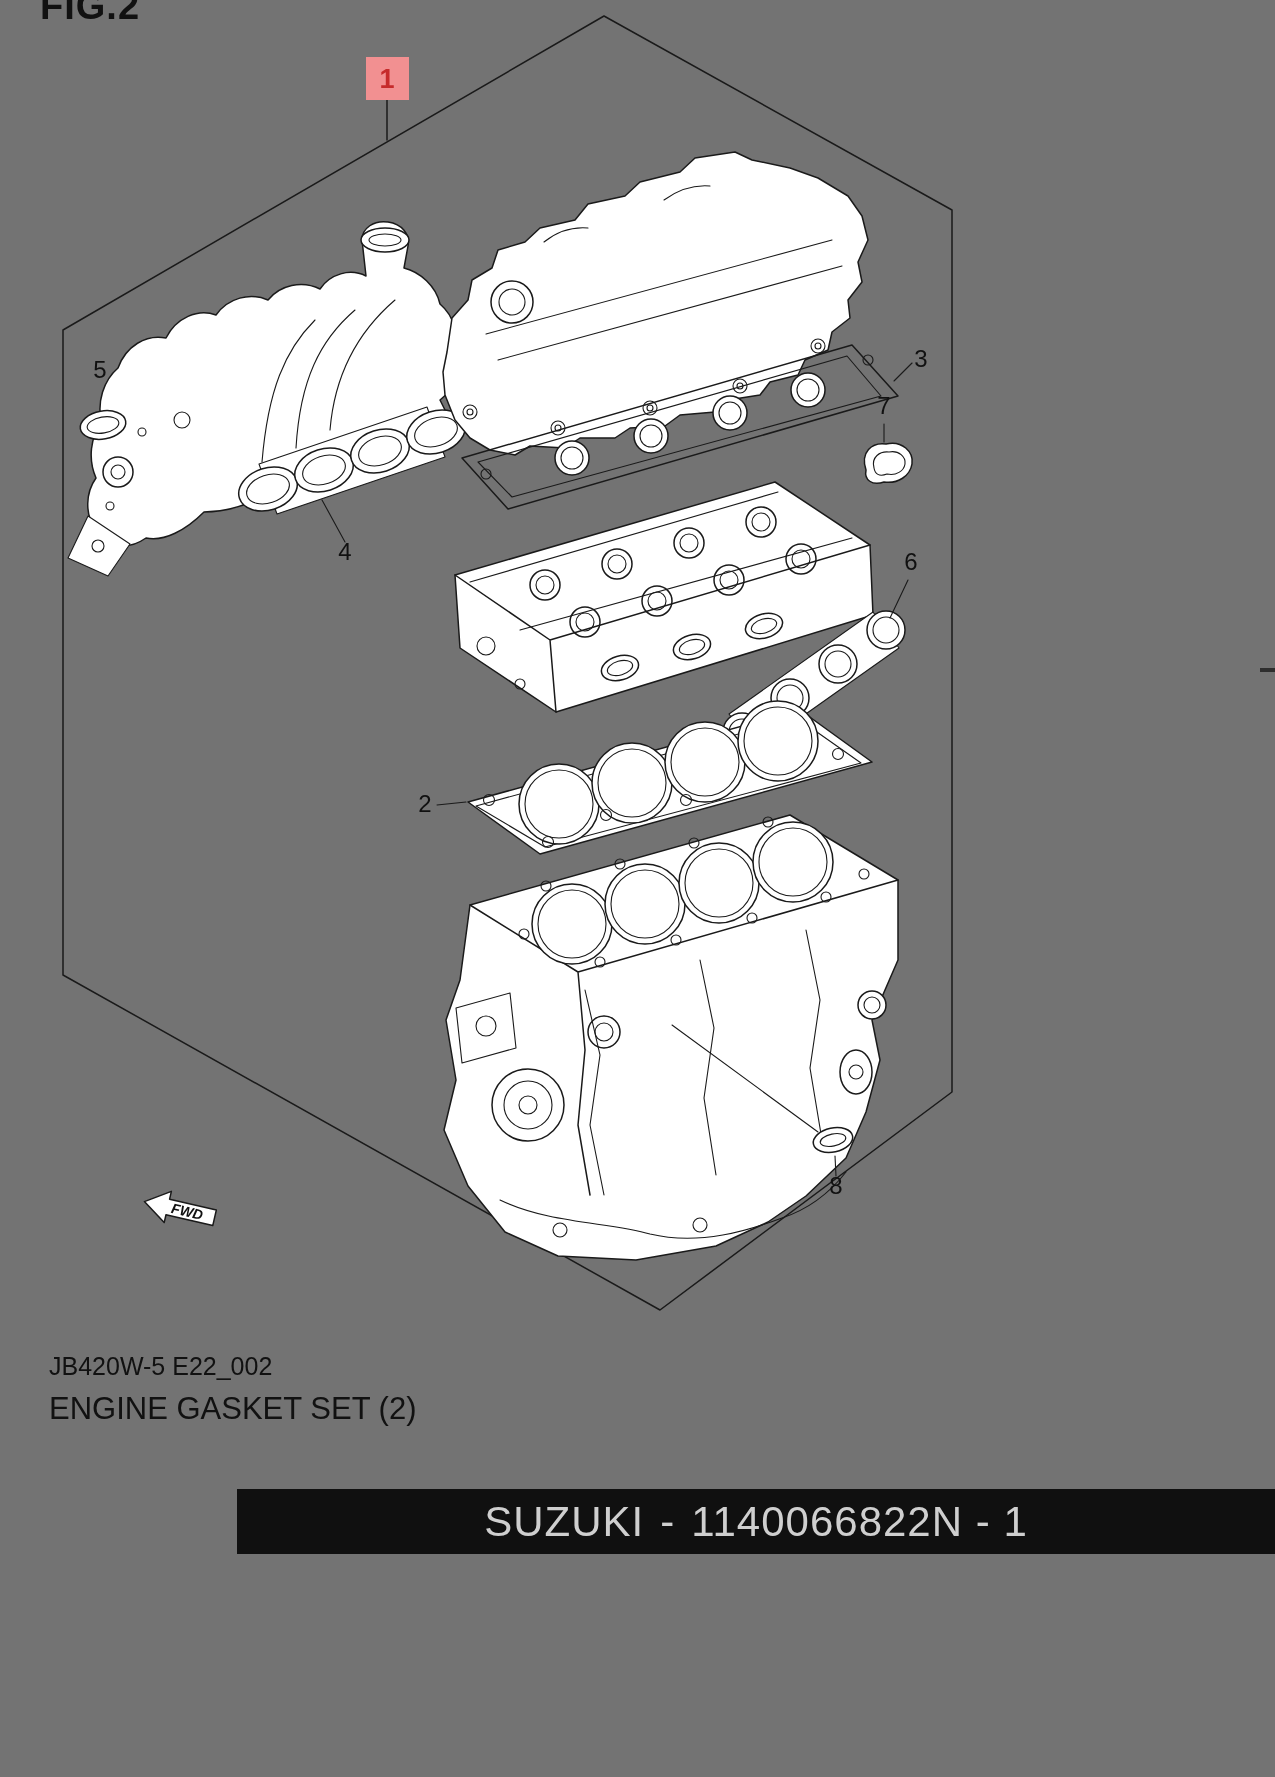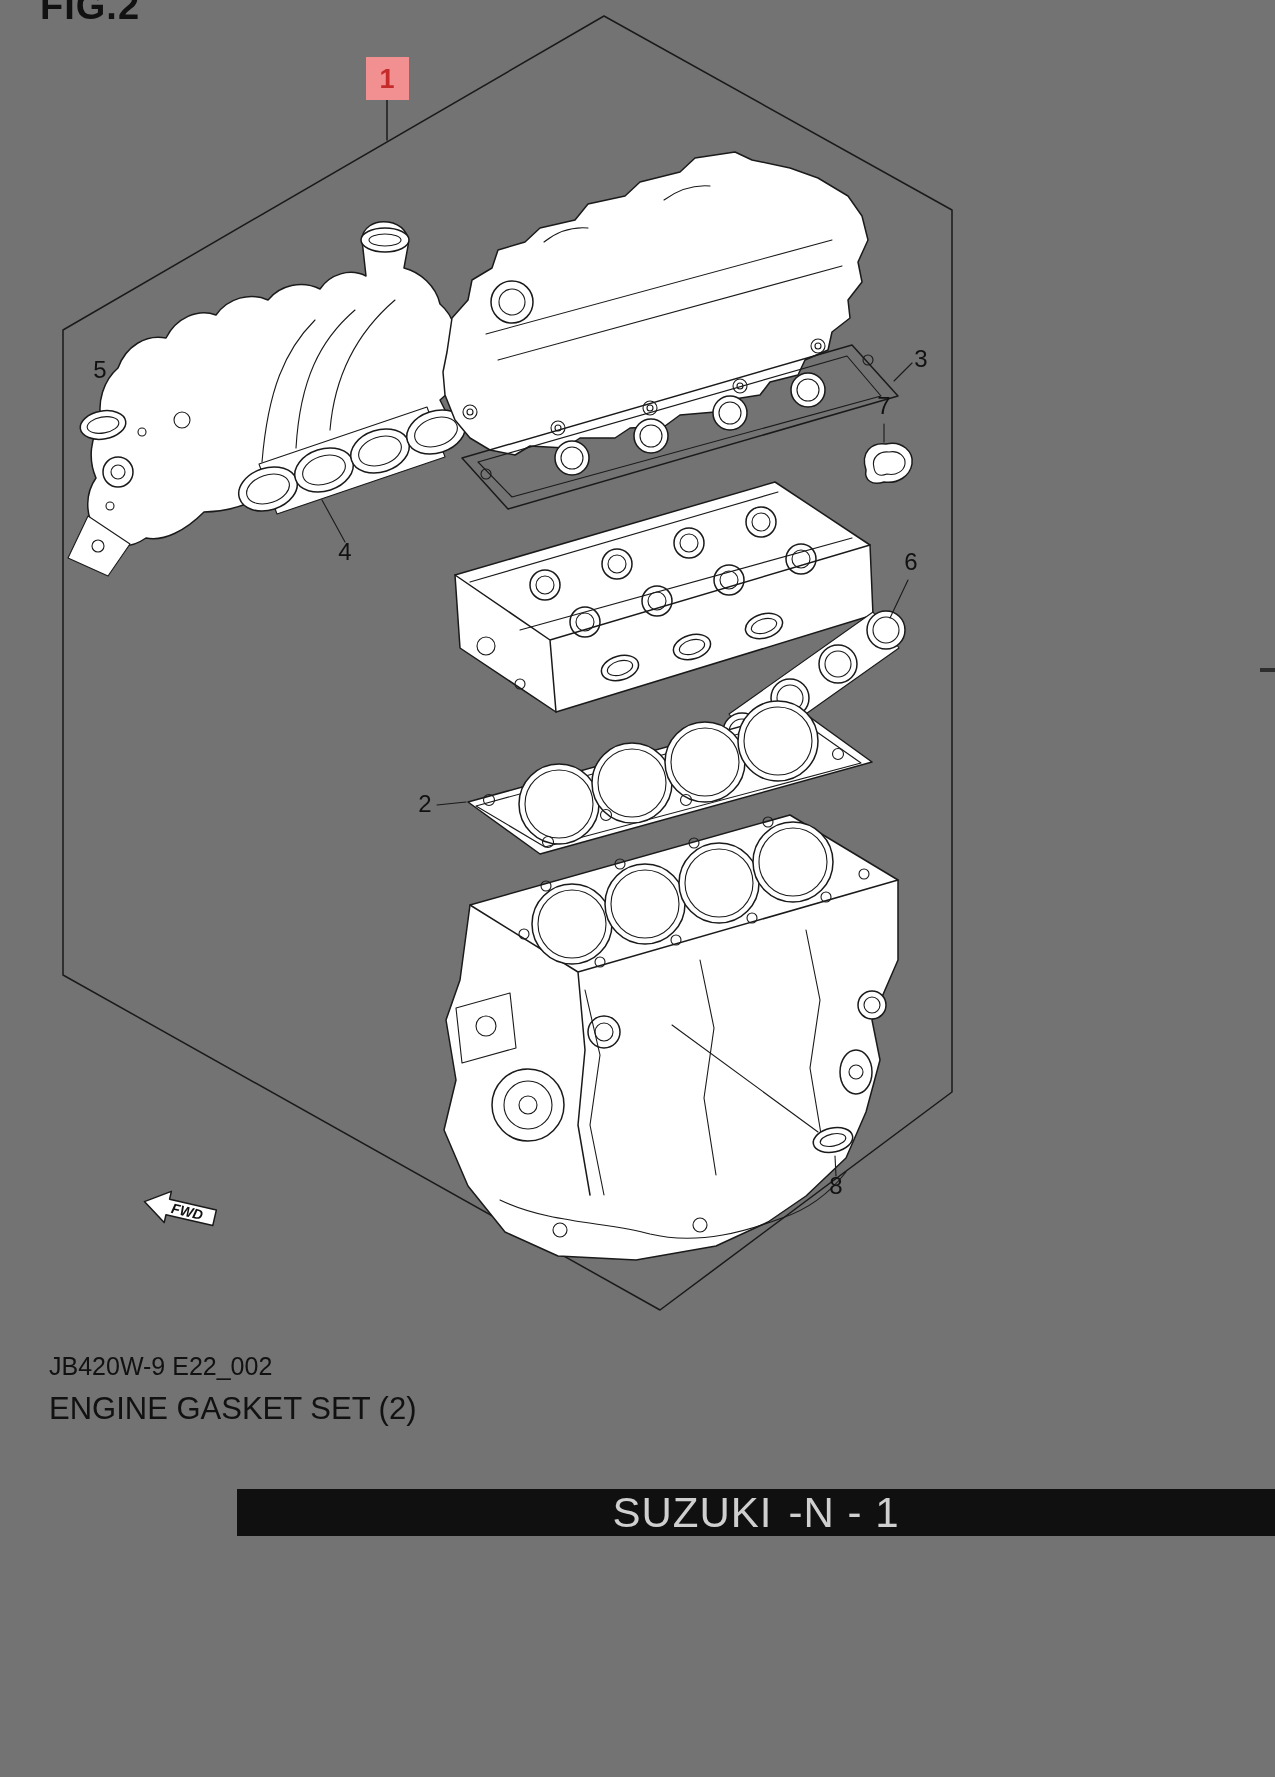--- a/index.html
+++ b/index.html
@@ -4,21 +4,21 @@
 <style>
   html,body{margin:0;padding:0}
   body{width:1275px;height:1777px;background:#fff;font-family:"Liberation Sans",sans-serif}
   .page{position:relative;width:1275px;height:1777px;overflow:hidden;background:#737373}
   .fig-label{position:absolute;top:-15px;left:40px;font-size:38px;font-weight:800;color:#111;letter-spacing:1px}
   .diagram{position:absolute;top:0;left:0}
   .codes{position:absolute;left:49px;top:1352px;color:#111}
   .codes .model{font-size:25px;margin-bottom:10px}
   .codes .pname{font-size:31px}
   .edge-tick{position:absolute;right:0;top:668px;width:15px;height:4px;background:#2e2e2e}
-  .footer{position:absolute;left:237px;right:0;top:1489px;height:47px;background:#101010;
+  .footer{position:absolute;left:237px;right:0;top:1489px;height:65px;background:#101010;
           display:flex;align-items:center;justify-content:center;color:#cfcfcf;font-size:42px;letter-spacing:1px}
   .footer .grp{display:flex;gap:16px}
   .footer .page-ref{}
   
   .ln{fill:none;stroke:#1a1a1a;stroke-width:1.5;stroke-linejoin:round;stroke-linecap:round}
   .lw{fill:#fff;stroke:#1a1a1a;stroke-width:1.5;stroke-linejoin:round}
   .thin{stroke-width:1.1}
   .co{font:400 24px "Liberation Sans",sans-serif;fill:#111;stroke:none;text-anchor:middle}
   .co-hl{font:700 27px "Liberation Sans",sans-serif;stroke:none;text-anchor:middle}
   .fwd-t{font:italic 700 14px "Liberation Sans",sans-serif;fill:#111;stroke:none}
@@ -259,27 +259,28 @@
       <line class="ln thin" x1="884" y1="424" x2="884" y2="442"></line>
       <text class="co" x="884" y="414">7</text>
     </g>
     <g>
       <line class="ln thin" x1="835" y1="1156" x2="836" y2="1176"></line>
       <text class="co" x="836" y="1194">8</text>
     </g>
   </svg>
 
   <div class="codes">
-    <div class="model">JB420W-9 E22_002</div>
+    <div class="model">JB420W-5 E22_002</div>
     <div class="pname">ENGINE GASKET SET (2)</div>
   </div>
 
   <div class="edge-tick"></div>
 
   <div class="footer">
     <span class="grp">
       <span>SUZUKI</span>
       <span>-</span>
+      <span>1140066822</span>
     </span>
     <span class="page-ref">N - 1</span>
   </div>
 
 </div>
 
 </body></html>

